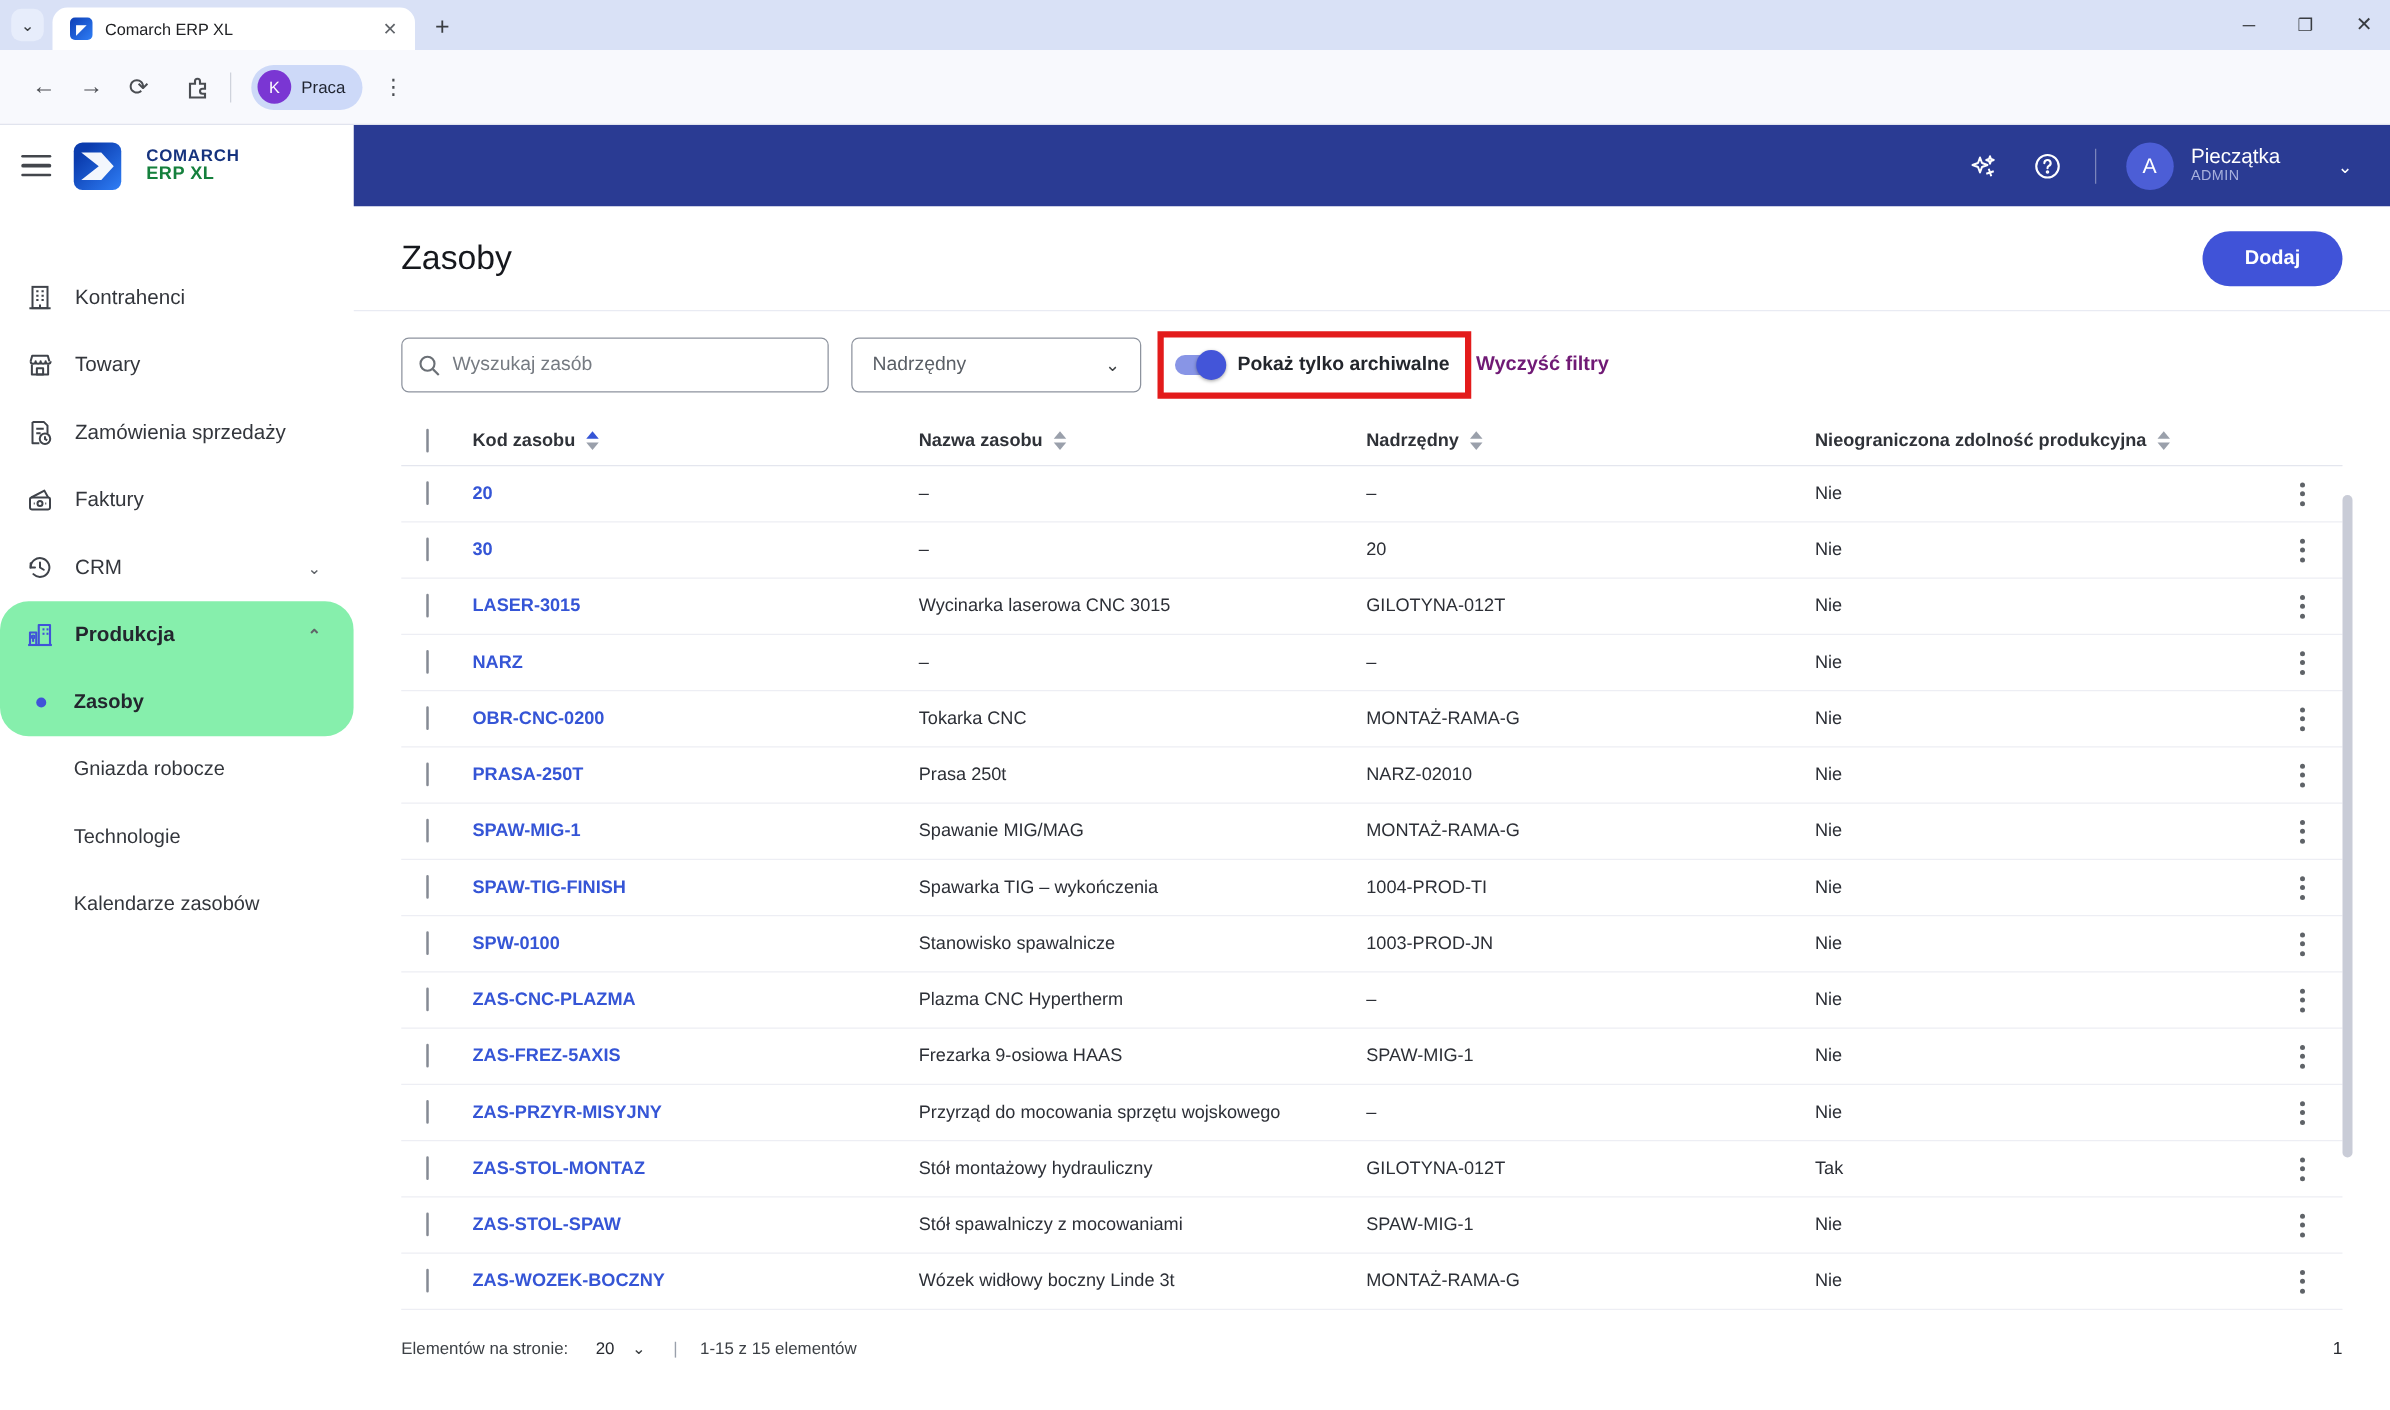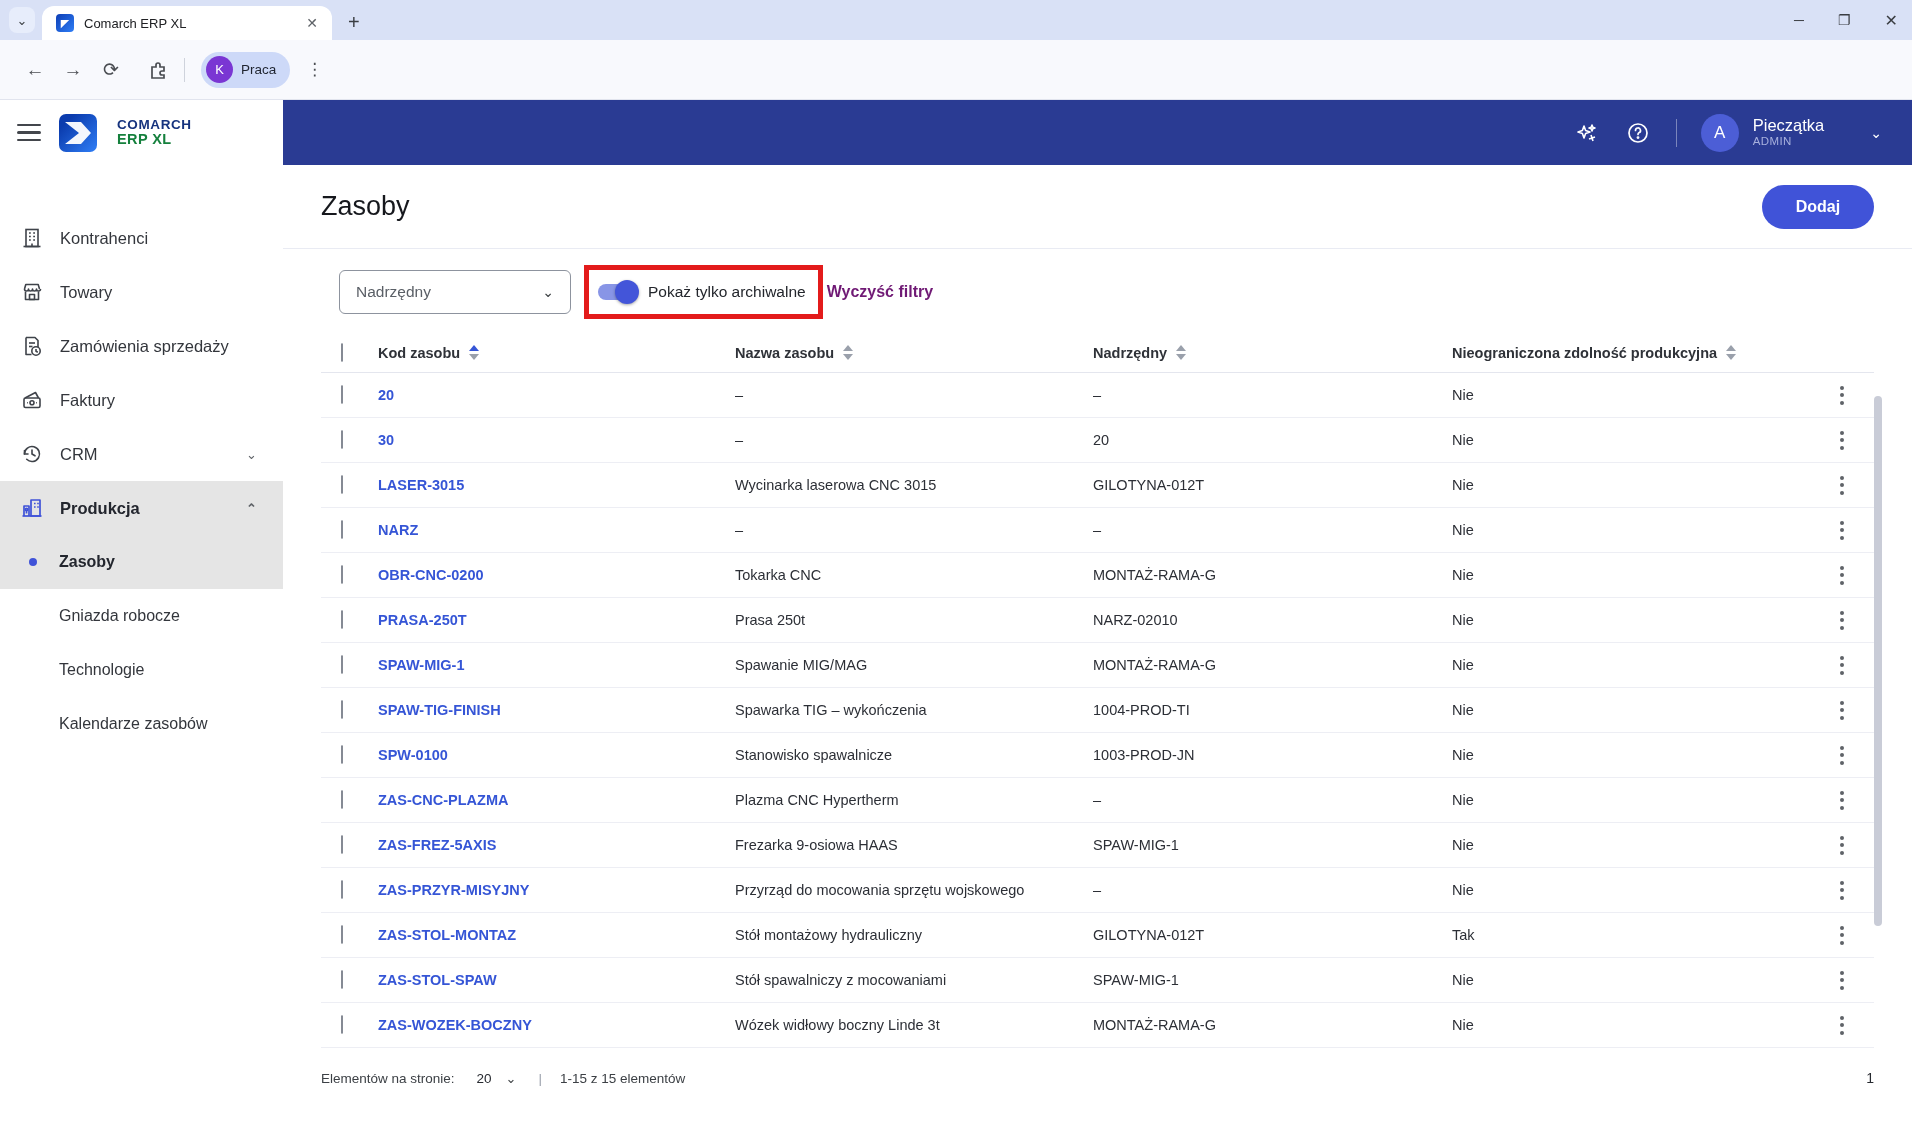--- a/index.html
+++ b/index.html
@@ -44,21 +44,21 @@
   .logo-mark svg { position:absolute; inset:0; }
   .brand { margin-left:20px; line-height:1.05; }
   .brand-top { font-size:13.5px; font-weight:bold; color:#16337e; letter-spacing:.6px; }
   .brand-bottom { font-size:14.5px; font-weight:bold; color:#15803d; letter-spacing:.4px; }
 
   .nav { padding-top:46px; }
   .nav-item { height:54px; display:flex; align-items:center; padding-left:20px; position:relative;
               font-size:16.5px; color:#33363c; }
   .nav-item .ic { width:24px; height:24px; margin-right:16px; flex:0 0 auto; }
   .nav-chevron { position:absolute; right:26px; color:#5f6368; font-size:13px; }
-  .active-section { background:#e5e5e5; }
+  .active-section { background:#86efac;border-radius:23px; }
   .nav-item.bold { font-weight:bold; color:#23262e; }
   .sub-item { height:54px; display:flex; align-items:center; padding-left:59px; font-size:16px; color:#33363c; }
   .sub-item.active { font-weight:bold; color:#23262e; padding-left:29px; }
   .bullet { width:8px; height:8px; border-radius:50%; background:#4053d8; margin-right:22px; }
 
   .main { flex:1; position:relative; background:#fff; }
   .topbar { height:65px; background:#2a3b93; display:flex; align-items:center; justify-content:flex-end;
             padding-right:30px; }
   .topbar .ticon { margin-right:26px; display:flex; align-items:center; }
   .top-sep { width:1px; height:28px; background:rgba(255,255,255,.38); margin:0 24px 0 0; }
@@ -80,21 +80,21 @@
   .filters { display:flex; align-items:center; height:82px; margin-top:2px; }
   .search-box { width:342px; height:44px; border:1px solid #8d939e; border-radius:6px;
                 display:flex; align-items:center; padding:0 12px; gap:9px; background:#fff; }
   .search-box input { border:none; outline:none; flex:1; font-size:15.5px; font-family:inherit; color:#202124; background:transparent; }
   .search-box input::placeholder { color:#767b82; }
   .select-box { width:232px; height:44px; border:1px solid #8d939e; border-radius:6px; margin-left:18px;
                 display:flex; align-items:center; justify-content:space-between; padding:0 16px; }
   .select-label { font-size:15.5px; color:#5a5f66; }
   .select-chevron { color:#3c4043; font-size:14px; }
   .annotation-box { margin-left:13px; border:5px solid #e31b1b; padding:13px 12px 13px 9px;
-                    display:flex; align-items:center; gap:12px; }
+                    display:flex; align-items:center; gap:12px;font-weight:bold; }
   .toggle { position:relative; width:38px; height:16px; border-radius:8px; background:#8895e6; flex:0 0 auto; }
   .toggle .knob { position:absolute; right:-3px; top:-4px; width:24px; height:24px; border-radius:50%;
                   background:#4355d9; box-shadow:0 1px 3px rgba(0,0,0,.35); }
   .toggle-label { font-size:15.5px; color:#23262c; white-space:nowrap; }
   .clear-link { margin-left:4px; font-size:16px; font-weight:bold; color:#701a75; }
 
   .grid-row { display:grid; grid-template-columns:37px 357px 358px 359px 1fr 28px;
               align-items:center; padding-left:20px; padding-right:18px; }
   .thead { height:40px; border-bottom:1px solid #e4e6ee; }
   .th { font-size:14.5px; font-weight:bold; color:#2f3238; display:flex; align-items:center; }
@@ -310,20 +310,29 @@
       </div>
     </div>
 
     <div class="page-head">
       <div class="page-title">Zasoby</div>
       <button class="btn-primary">Dodaj</button>
     </div>
 
     <div class="content-pad">
       <div class="filters">
+        <div class="search-box">
+          <span>
+            <svg width="19" height="19" viewBox="0 0 19 19" fill="none" stroke="#6b7076" stroke-width="1.7">
+              <circle cx="8" cy="8" r="5.6"></circle>
+                <line x1="12.3" y1="12.3" x2="17" y2="17"></line>
+            </svg>
+          </span>
+          <input placeholder="Wyszukaj zasób" style="">
+        </div>
 
         <div class="select-box">
           <span class="select-label">Nadrzędny</span>
           <span class="select-chevron">⌄</span>
         </div>
 
         <div class="annotation-box">
           <div class="toggle">
               <div class="knob"></div>
             </div>

